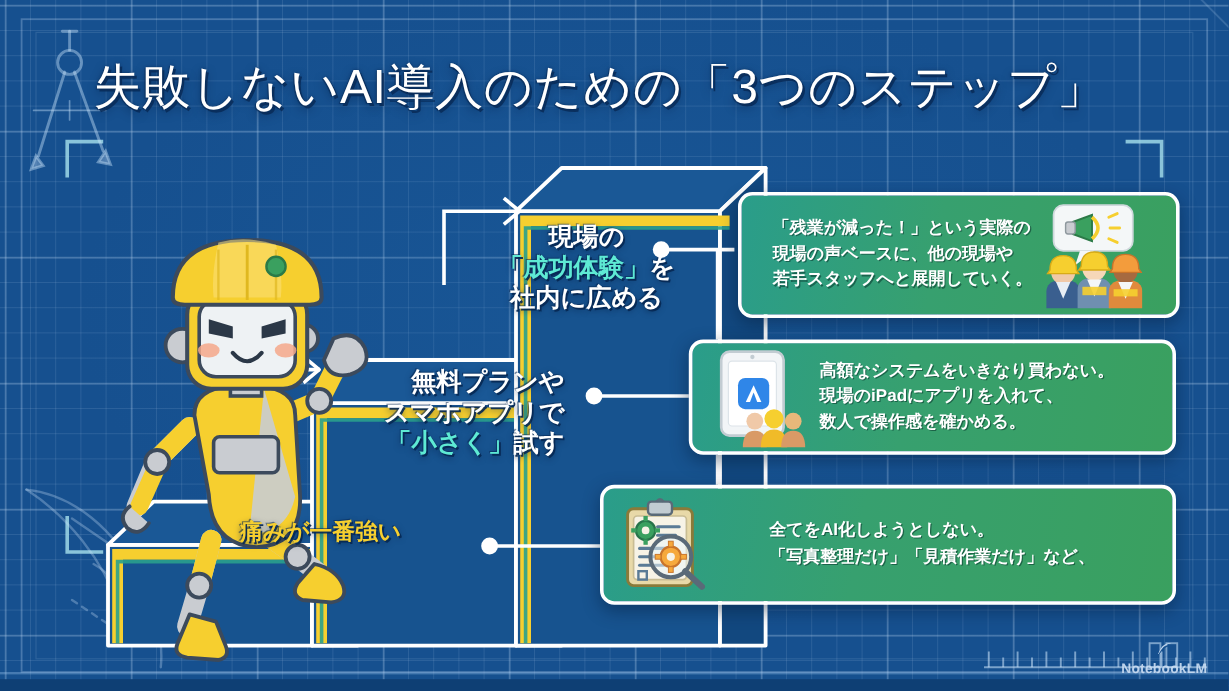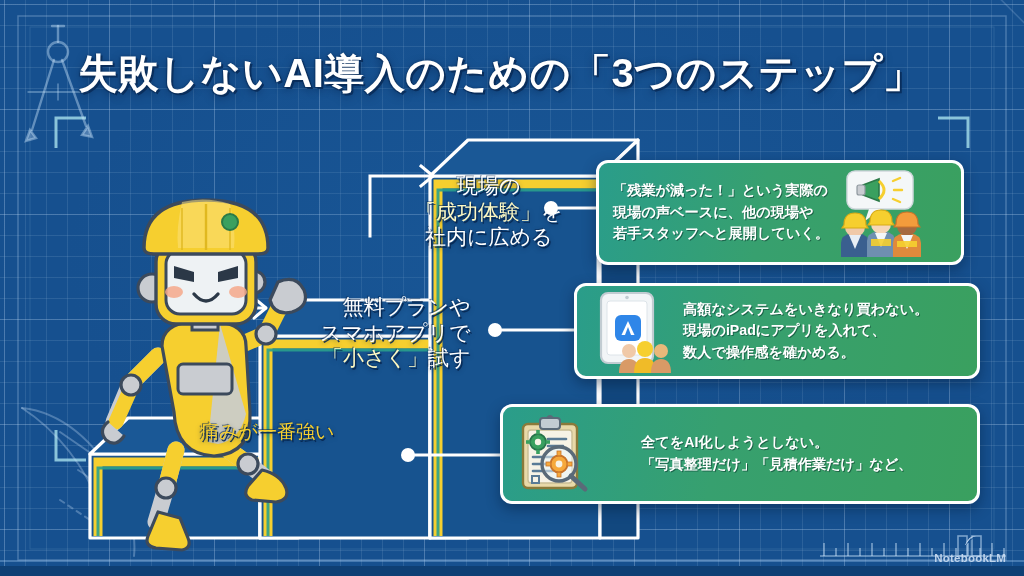--- a/index.html
+++ b/index.html
@@ -24,42 +24,43 @@
   }
   .bp-vignette{
     position:absolute; inset:0;
     background:radial-gradient(ellipse at 50% 45%, rgba(30,100,165,.30) 0%, rgba(10,60,115,0) 62%);
   }
   .bp-art { position:absolute; inset:0; pointer-events:none; }
 
   
   .title{
     position:absolute; left:78px; top:42px; width:880px; height:62px;
-    font-size:40px; font-weight:700; color:#ffffff; letter-spacing:.5px;
+    font-size:40px; font-weight:400; color:#ffffff; letter-spacing:.5px;
     line-height:62px; white-space:nowrap;
     text-shadow:
       0 0 2px rgba(10,45,90,.9),
       2px 2px 0 rgba(9,44,88,.85),
       -1px 1px 0 rgba(9,44,88,.55),
       0 3px 8px rgba(5,30,65,.55);
   }
 
   
   .stairs{ position:absolute; left:60px; top:118px; width:560px; height:420px; }
 
   
   .step-label{
-    position:absolute; color:#ffffff; font-weight:400; line-height:1.22;
+    position:absolute; color:#ffffff; font-weight:700; line-height:1.22;
     text-shadow:
       1.5px 1.5px 0 rgba(7,40,84,.92),
       -1px -1px 0 rgba(7,40,84,.55),
       0 2px 5px rgba(5,28,62,.6);
     white-space:nowrap;
-  }
-  .step-label .hl{ color:#fef9c3; }
+    margin-top:12px;
+  }
+  .step-label .hl{ color:#5eead4; }
   #label3{ left:415px; top:173px; font-size:21px; text-align:center; }
   #label2{ left:320px; top:294px; font-size:21px; text-align:right; }
   #label1{ left:200px; top:420px; font-size:19px; text-align:right; }
   #label1 .l1{ color:#f6cf2f; }
 
   
   .conn{ position:absolute; }
 
   
   .card{
@@ -70,21 +71,21 @@
     box-shadow:0 5px 14px rgba(4,26,56,.45);
     display:flex; align-items:center;
     overflow:hidden;
   }
   .card .card-icon{ flex:0 0 auto; display:flex; align-items:center; justify-content:center; }
   .card .card-text{
     color:#ffffff; font-weight:700; font-size:14.2px; line-height:1.52;
     text-shadow:1px 1px 0 rgba(8,50,42,.55);
     white-space:nowrap;
   }
-  #card3{ left:596px; top:160px; width:368px; height:105px; padding:0 8px 0 14px; }
+  #card3{ left:615px; top:160px; width:368px; height:105px; padding:0 8px 0 26px; }
   #card3 .card-text{ order:1; }
   #card3 .card-icon{ order:2; margin-left:6px; }
   #card2{ left:574px; top:283px; width:406px; height:96px; padding:0 10px 0 10px; }
   #card1{ left:500px; top:404px; width:480px; height:100px; padding:0 10px 0 10px;gap:38px; }
   .card2-text, .card1-text{ margin-left:10px; }
 
   
   .logo{
     position:absolute; right:18px; bottom:12px;
     display:flex; align-items:center; gap:5px;

